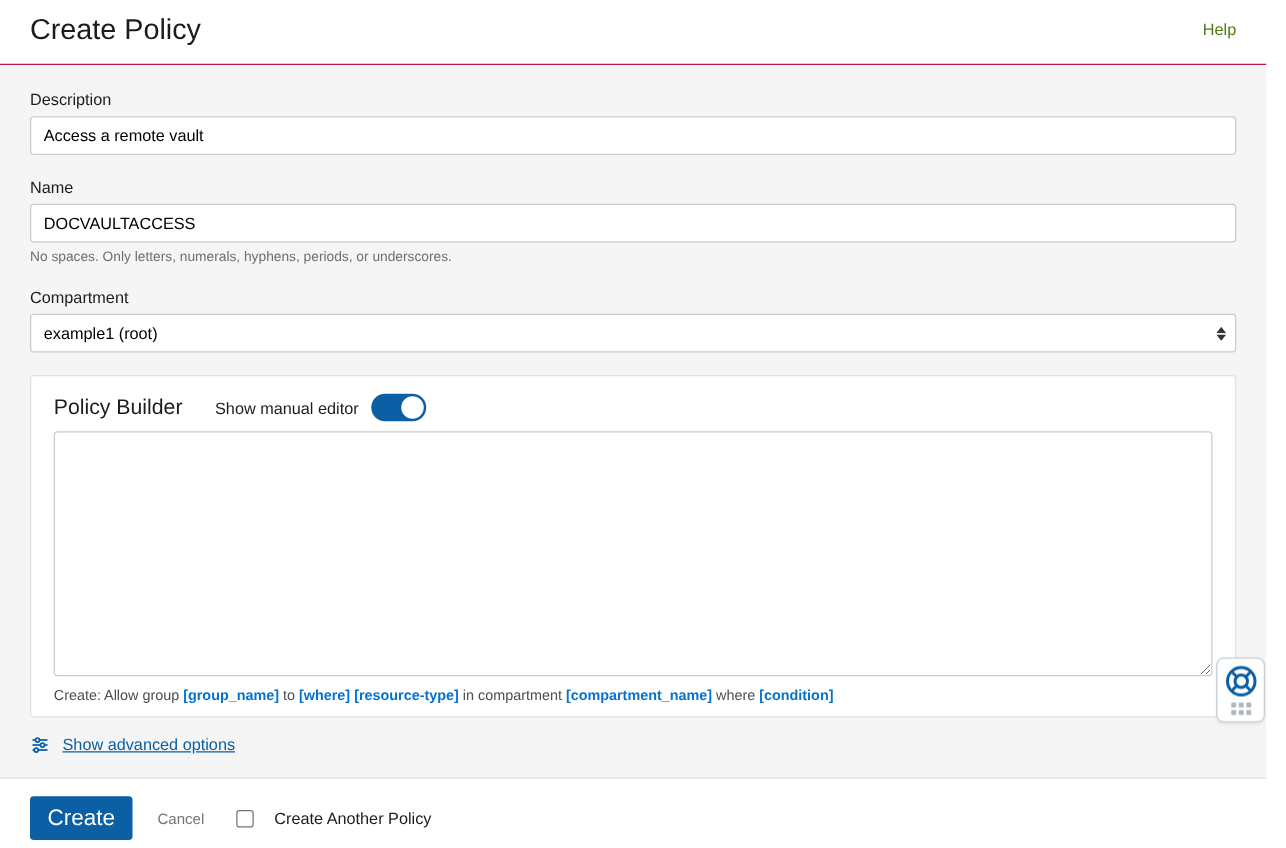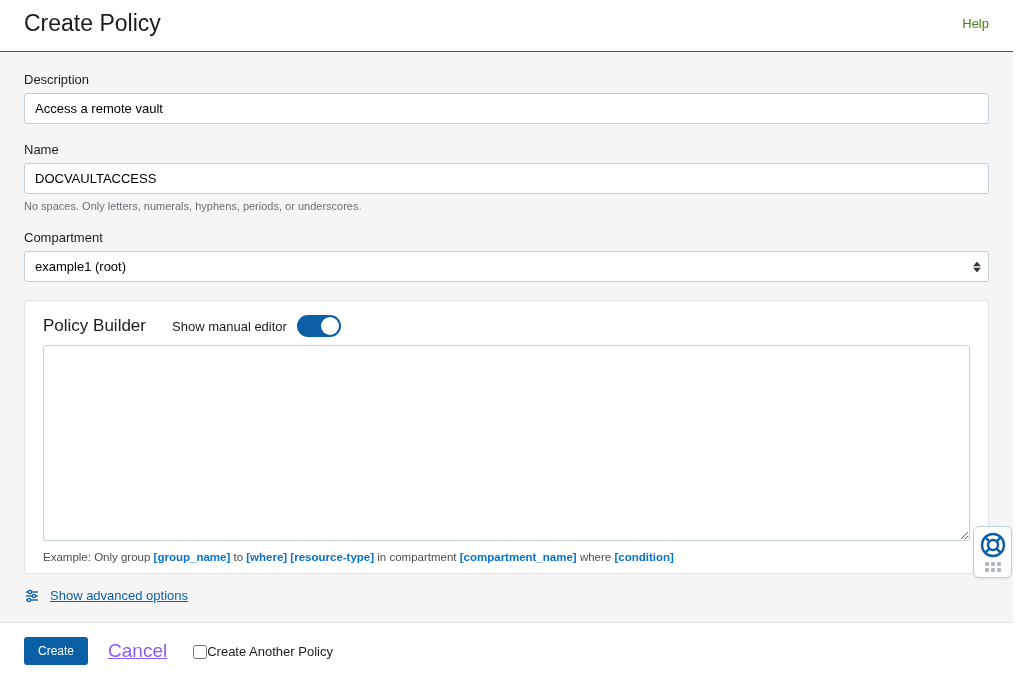--- a/index.html
+++ b/index.html
@@ -185,33 +185,32 @@
       display: flex;
       align-items: center;
       gap: 20px;
     }
     .btn-primary {
       background: #0b5fa5;
       color: #fff;
       border: none;
       padding: 7px 14px;
       border-radius: 3px;
+      font-size: 18px;
+      cursor: pointer;
+    }
+    .cancel-link {
+      color: #737373;
       font-size: 12px;
       cursor: pointer;
     }
-    .cancel-link {
-      color: #8b5cf6;
-      text-decoration: underline;
-      font-size: 19px;
-      cursor: pointer;
-    }
     .checkbox-wrap {
       display: flex;
       align-items: flex-end;
-      gap: 0;
+      gap: 16px;
       margin-left: 6px;
     }
     .checkbox-wrap input {
       width: 14px;
       height: 14px;
     }
     .checkbox-label {
       font-size: 13px;
       color: #1b1c1e;
     }
@@ -287,21 +286,21 @@
         <span class="pb-title">Policy Builder</span>
         <div class="toggle-wrap">
           <span class="toggle-label">Show manual editor</span>
           <div class="toggle">
             <div class="toggle-knob"></div>
           </div>
         </div>
       </div>
       <textarea class="editor" style=""></textarea>
       <div class="example-line">
-        <span>Example: Only group </span><span class="brack">[group_name]</span><span> to </span><span class="brack">[where]</span><span> </span><span class="brack">[resource-type]</span><span> in compartment </span><span class="brack">[compartment_name]</span><span> where </span><span class="brack">[condition]</span>
+        <span>Create: Allow group </span><span class="brack">[group_name]</span><span> to </span><span class="brack">[where]</span><span> </span><span class="brack">[resource-type]</span><span> in compartment </span><span class="brack">[compartment_name]</span><span> where </span><span class="brack">[condition]</span>
       </div>
     </div>
 
     <div class="adv-row">
       <span class="adv-icon">
         <svg width="16" height="16" viewBox="0 0 16 16" fill="none" stroke="#0b5fa5" stroke-width="1.4">
           <line x1="2" y1="4" x2="14" y2="4"></line>
           <circle cx="6" cy="4" r="1.6" fill="#fff"></circle>
           <line x1="2" y1="8" x2="14" y2="8"></line>
           <circle cx="10" cy="8" r="1.6" fill="#fff"></circle>

